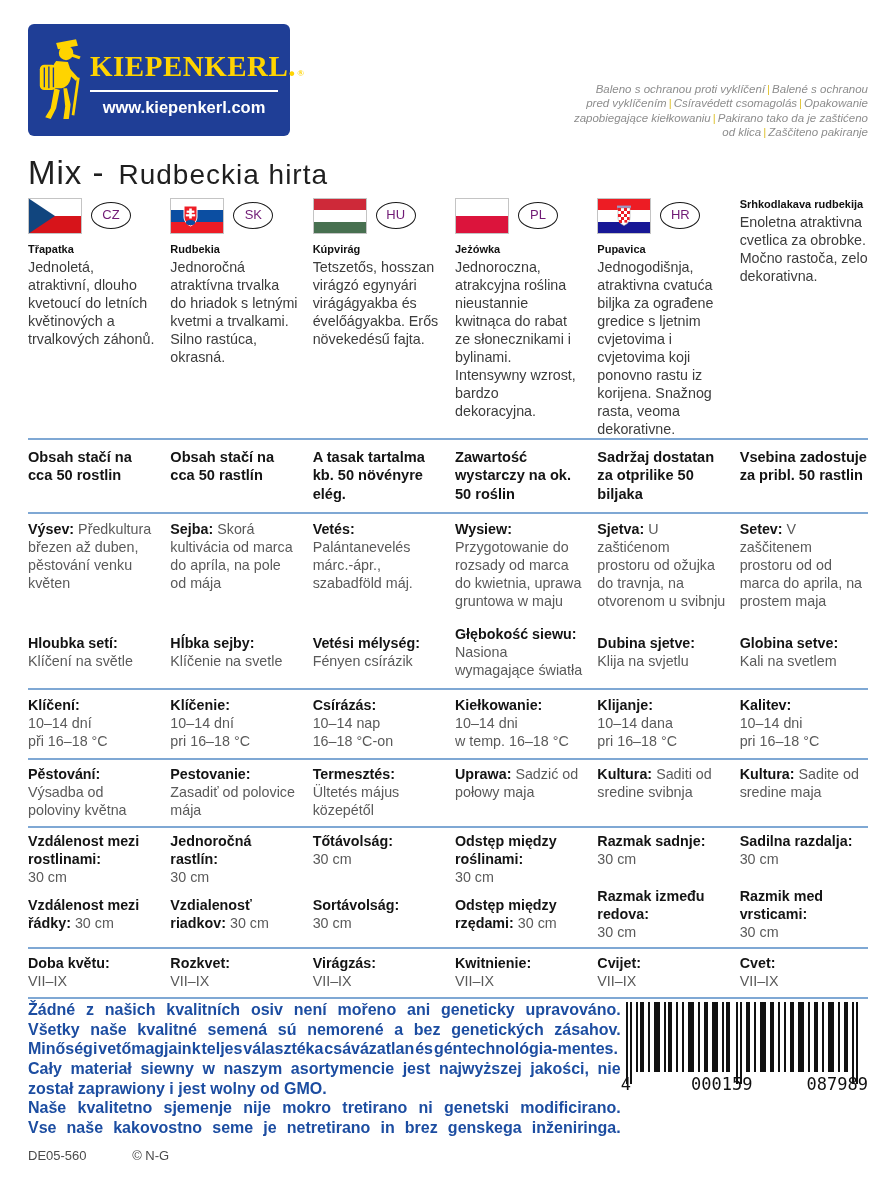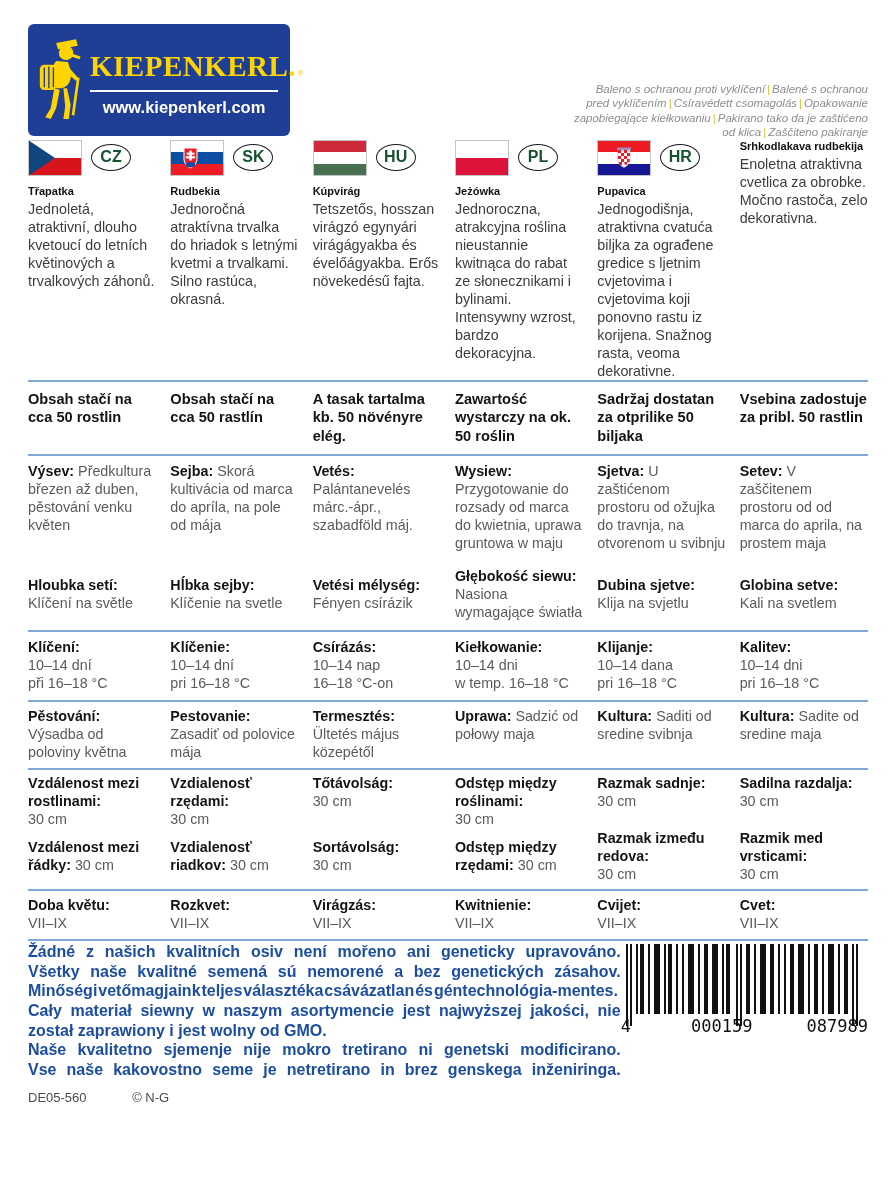--- a/index.html
+++ b/index.html
@@ -44,21 +44,21 @@
   b,.lbl{color:#141414;font-weight:bold;}
   .val{color:#5a5a5a;}
   .pre{white-space:pre-line;}
   
   .desc-row{min-height:230px;}
   .flagrow{display:flex;align-items:center;gap:9px;margin-bottom:9px;}
   .flag svg{display:block;}
   .badge{
     width:38px;height:25px;border:1.6px solid #1a1a1a;border-radius:50%;
     display:flex;align-items:center;justify-content:center;
-    font-size:16px;font-weight:bold;color:#14532d;flex:0 0 auto;
+    font-size:13px;font-weight:normal;color:#701a75;flex:0 0 auto;
   }
   .plantname{margin:0 0 2px 0;font-size:11px;line-height:1.22;color:#111;}
   
   .content-row{padding:8px 0 9px 0;min-height:72px;box-sizing:border-box;}
   .content-row .cell p{font-weight:bold;color:#141414;font-size:14.6px;}
   .sow-row{padding:6px 0 9px 0;}
   .sow-row .cell{display:grid;grid-template-rows:minmax(92px,auto) auto;row-gap:13px;}
   .germ-row{padding:6px 0 8px 0;}
   .cult-row{padding:5px 0 7px 0;min-height:49px;box-sizing:border-box;}
   .space-row{padding:4px 0 6px 0;}
@@ -104,20 +104,23 @@
       </svg>
       <div class="brand"><span>KIEPENKERL.</span><span class="reg">®</span></div>
       <div class="brand-line"></div>
       <div class="website">www.kiepenkerl.com</div>
     </div>
     <div class="note">
       <span>Baleno s ochranou proti vyklíčení</span><span class="sep">|</span><span>Balené s ochranou pred vyklíčením</span><span class="sep">|</span><span>Csíravédett csomagolás</span><span class="sep">|</span><span>Opakowanie zapobiegające kiełkowaniu</span><span class="sep">|</span><span>Pakirano tako da je zaštićeno od klica</span><span class="sep">|</span><span>Zaščiteno pakiranje</span>
     </div>
   </div>
 
+  <div class="title">
+    <span class="mix">Mix -</span><span class="latin">Rudbeckia hirta</span>
+  </div>
 
   <div class="row desc-row">
     <div class="cell">
       <div class="flagrow">
         <span class="flag">
           <svg width="54" height="36" viewBox="0 0 54 36">
               <rect width="54" height="18" fill="#fff"></rect>
               <rect y="18" width="54" height="18" fill="#d7141a"></rect>
               <path d="M0 0 L27 18 L0 36 Z" fill="#11457e"></path>
               <rect x="0.5" y="0.5" width="53" height="35" fill="none" stroke="#c4c4c4"></rect>
@@ -309,21 +312,21 @@
         <p><span class="lbl">Kultura:</span> <span class="val">Sadite od sredine maja</span></p>
       </div>
   </div>
 
   <div class="row rule space-row">
     <div class="cell">
       <p><span class="lbl">Vzdálenost mezi rostlinami:</span><span class="val vblock">30 cm</span></p>
       <p><span class="lbl">Vzdálenost mezi řádky:</span> <span class="val">30 cm</span></p>
     </div>
     <div class="cell">
-      <p><span class="lbl">Vzdialenosť rzędami:</span><span class="val vblock">30 cm</span></p>
+      <p><span class="lbl">Jednoročná rastlín:</span><span class="val vblock">30 cm</span></p>
       <p><span class="lbl">Vzdialenosť riadkov:</span> <span class="val">30 cm</span></p>
     </div>
     <div class="cell">
       <p><span class="lbl">Tőtávolság:</span><span class="val vblock">30 cm</span></p>
       <p><span class="lbl vblock">Sortávolság:</span><span class="val">30 cm</span></p>
     </div>
     <div class="cell">
       <p><span class="lbl">Odstęp między roślinami:</span><span class="val vblock">30 cm</span></p>
       <p><span class="lbl">Odstęp między rzędami:</span> <span class="val">30 cm</span></p>
     </div>

